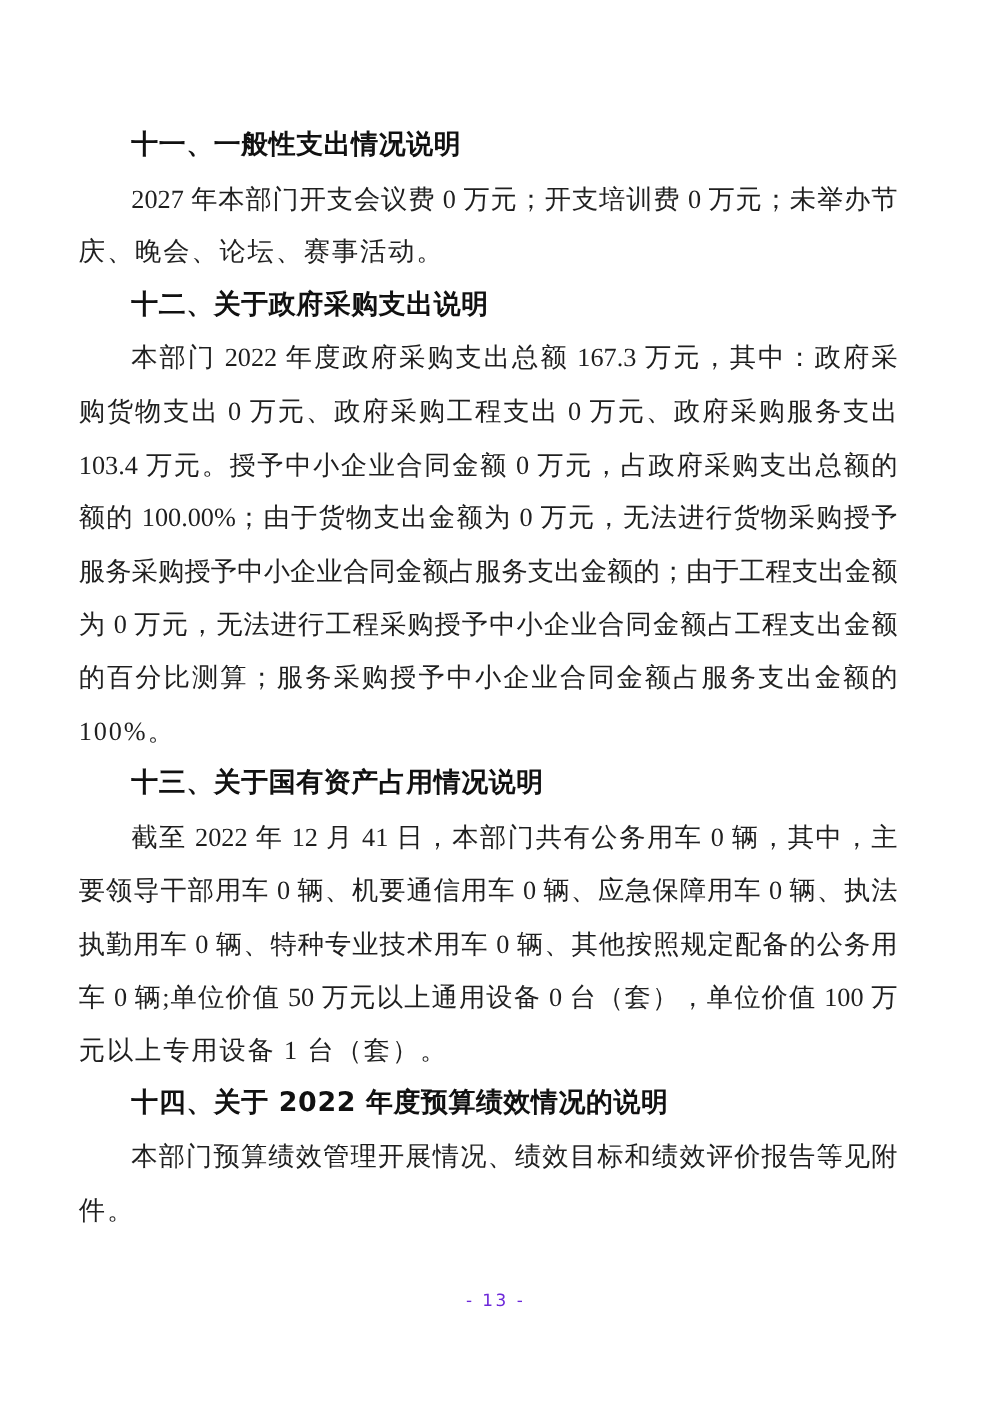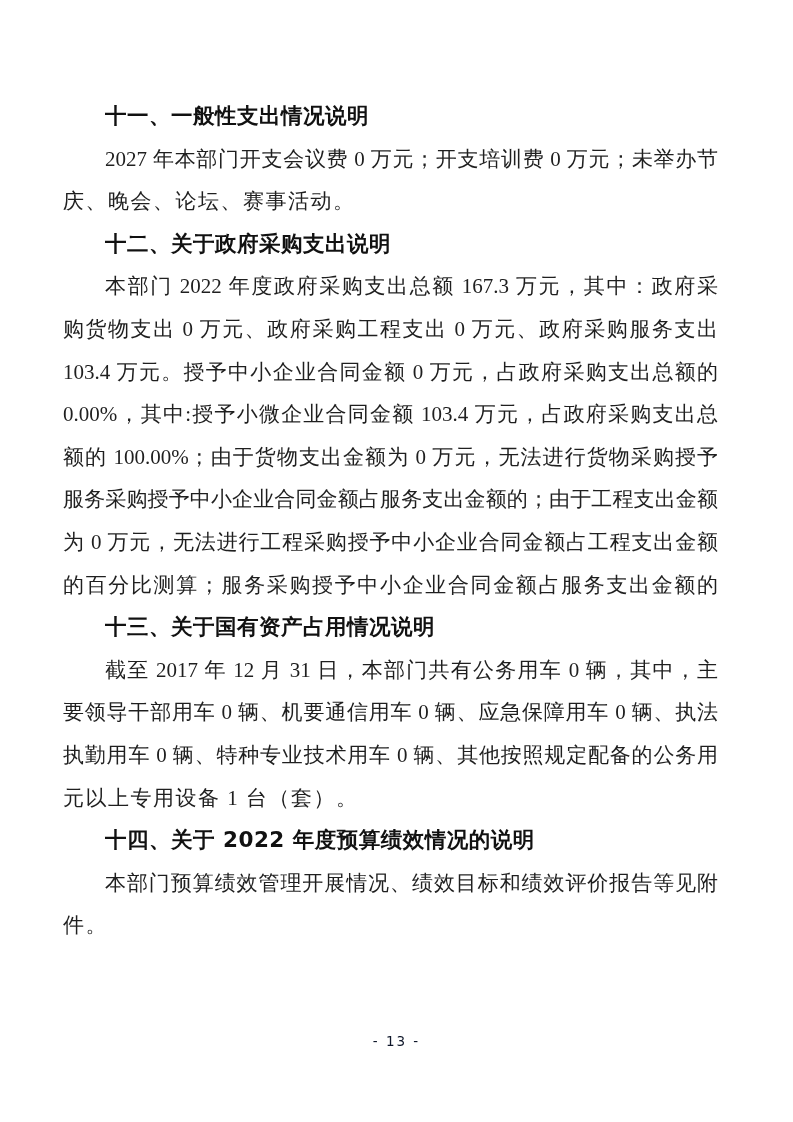--- a/index.html
+++ b/index.html
@@ -55,52 +55,53 @@
   }
   .footer {
     position: absolute;
     left: 0;
     top: 1033px;
     width: 793px;
     text-align: center;
     font-family: "DejaVu Sans", "Liberation Sans", sans-serif;
     font-size: 13.5px;
     letter-spacing: 2px;
-    color: #0f172a;
+    color: #6d28d9;
   }
 </style>
 </head>
 <body>
 
 <div class="page">
   <div class="content">
 
     <section>
       <h2 class="heading">十一、一般性支出情况说明</h2>
       <p class="line first">2027 年本部门开支会议费 0 万元；开支培训费 0 万元；未举办节</p>
       <p class="line last">庆、晚会、论坛、赛事活动。</p>
     </section>
 
     <section>
       <h2 class="heading">十二、关于政府采购支出说明</h2>
       <p class="line first">本部门 2022 年度政府采购支出总额 167.3 万元，其中：政府采</p>
       <p class="line">购货物支出 0 万元、政府采购工程支出 0 万元、政府采购服务支出</p>
       <p class="line">103.4 万元。授予中小企业合同金额 0 万元，占政府采购支出总额的</p>
-      <p class="line">0.00%，其中:授予小微企业合同金额 103.4 万元，占政府采购支出总</p>
       <p class="line">额的 100.00%；由于货物支出金额为 0 万元，无法进行货物采购授予</p>
       <p class="line">服务采购授予中小企业合同金额占服务支出金额的；由于工程支出金额</p>
       <p class="line">为 0 万元，无法进行工程采购授予中小企业合同金额占工程支出金额</p>
       <p class="line">的百分比测算；服务采购授予中小企业合同金额占服务支出金额的</p>
+      <p class="line last">100%。</p>
     </section>
 
     <section>
       <h2 class="heading">十三、关于国有资产占用情况说明</h2>
-      <p class="line first">截至 2017 年 12 月 31 日，本部门共有公务用车 0 辆，其中，主</p>
+      <p class="line first">截至 2022 年 12 月 41 日，本部门共有公务用车 0 辆，其中，主</p>
       <p class="line">要领导干部用车 0 辆、机要通信用车 0 辆、应急保障用车 0 辆、执法</p>
       <p class="line">执勤用车 0 辆、特种专业技术用车 0 辆、其他按照规定配备的公务用</p>
+      <p class="line">车 0 辆;单位价值 50 万元以上通用设备 0 台（套），单位价值 100 万</p>
       <p class="line last">元以上专用设备 1 台（套）。</p>
     </section>
 
     <section>
       <h2 class="heading">十四、关于 2022 年度预算绩效情况的说明</h2>
       <p class="line first">本部门预算绩效管理开展情况、绩效目标和绩效评价报告等见附</p>
       <p class="line last">件。</p>
     </section>
 
   </div>

